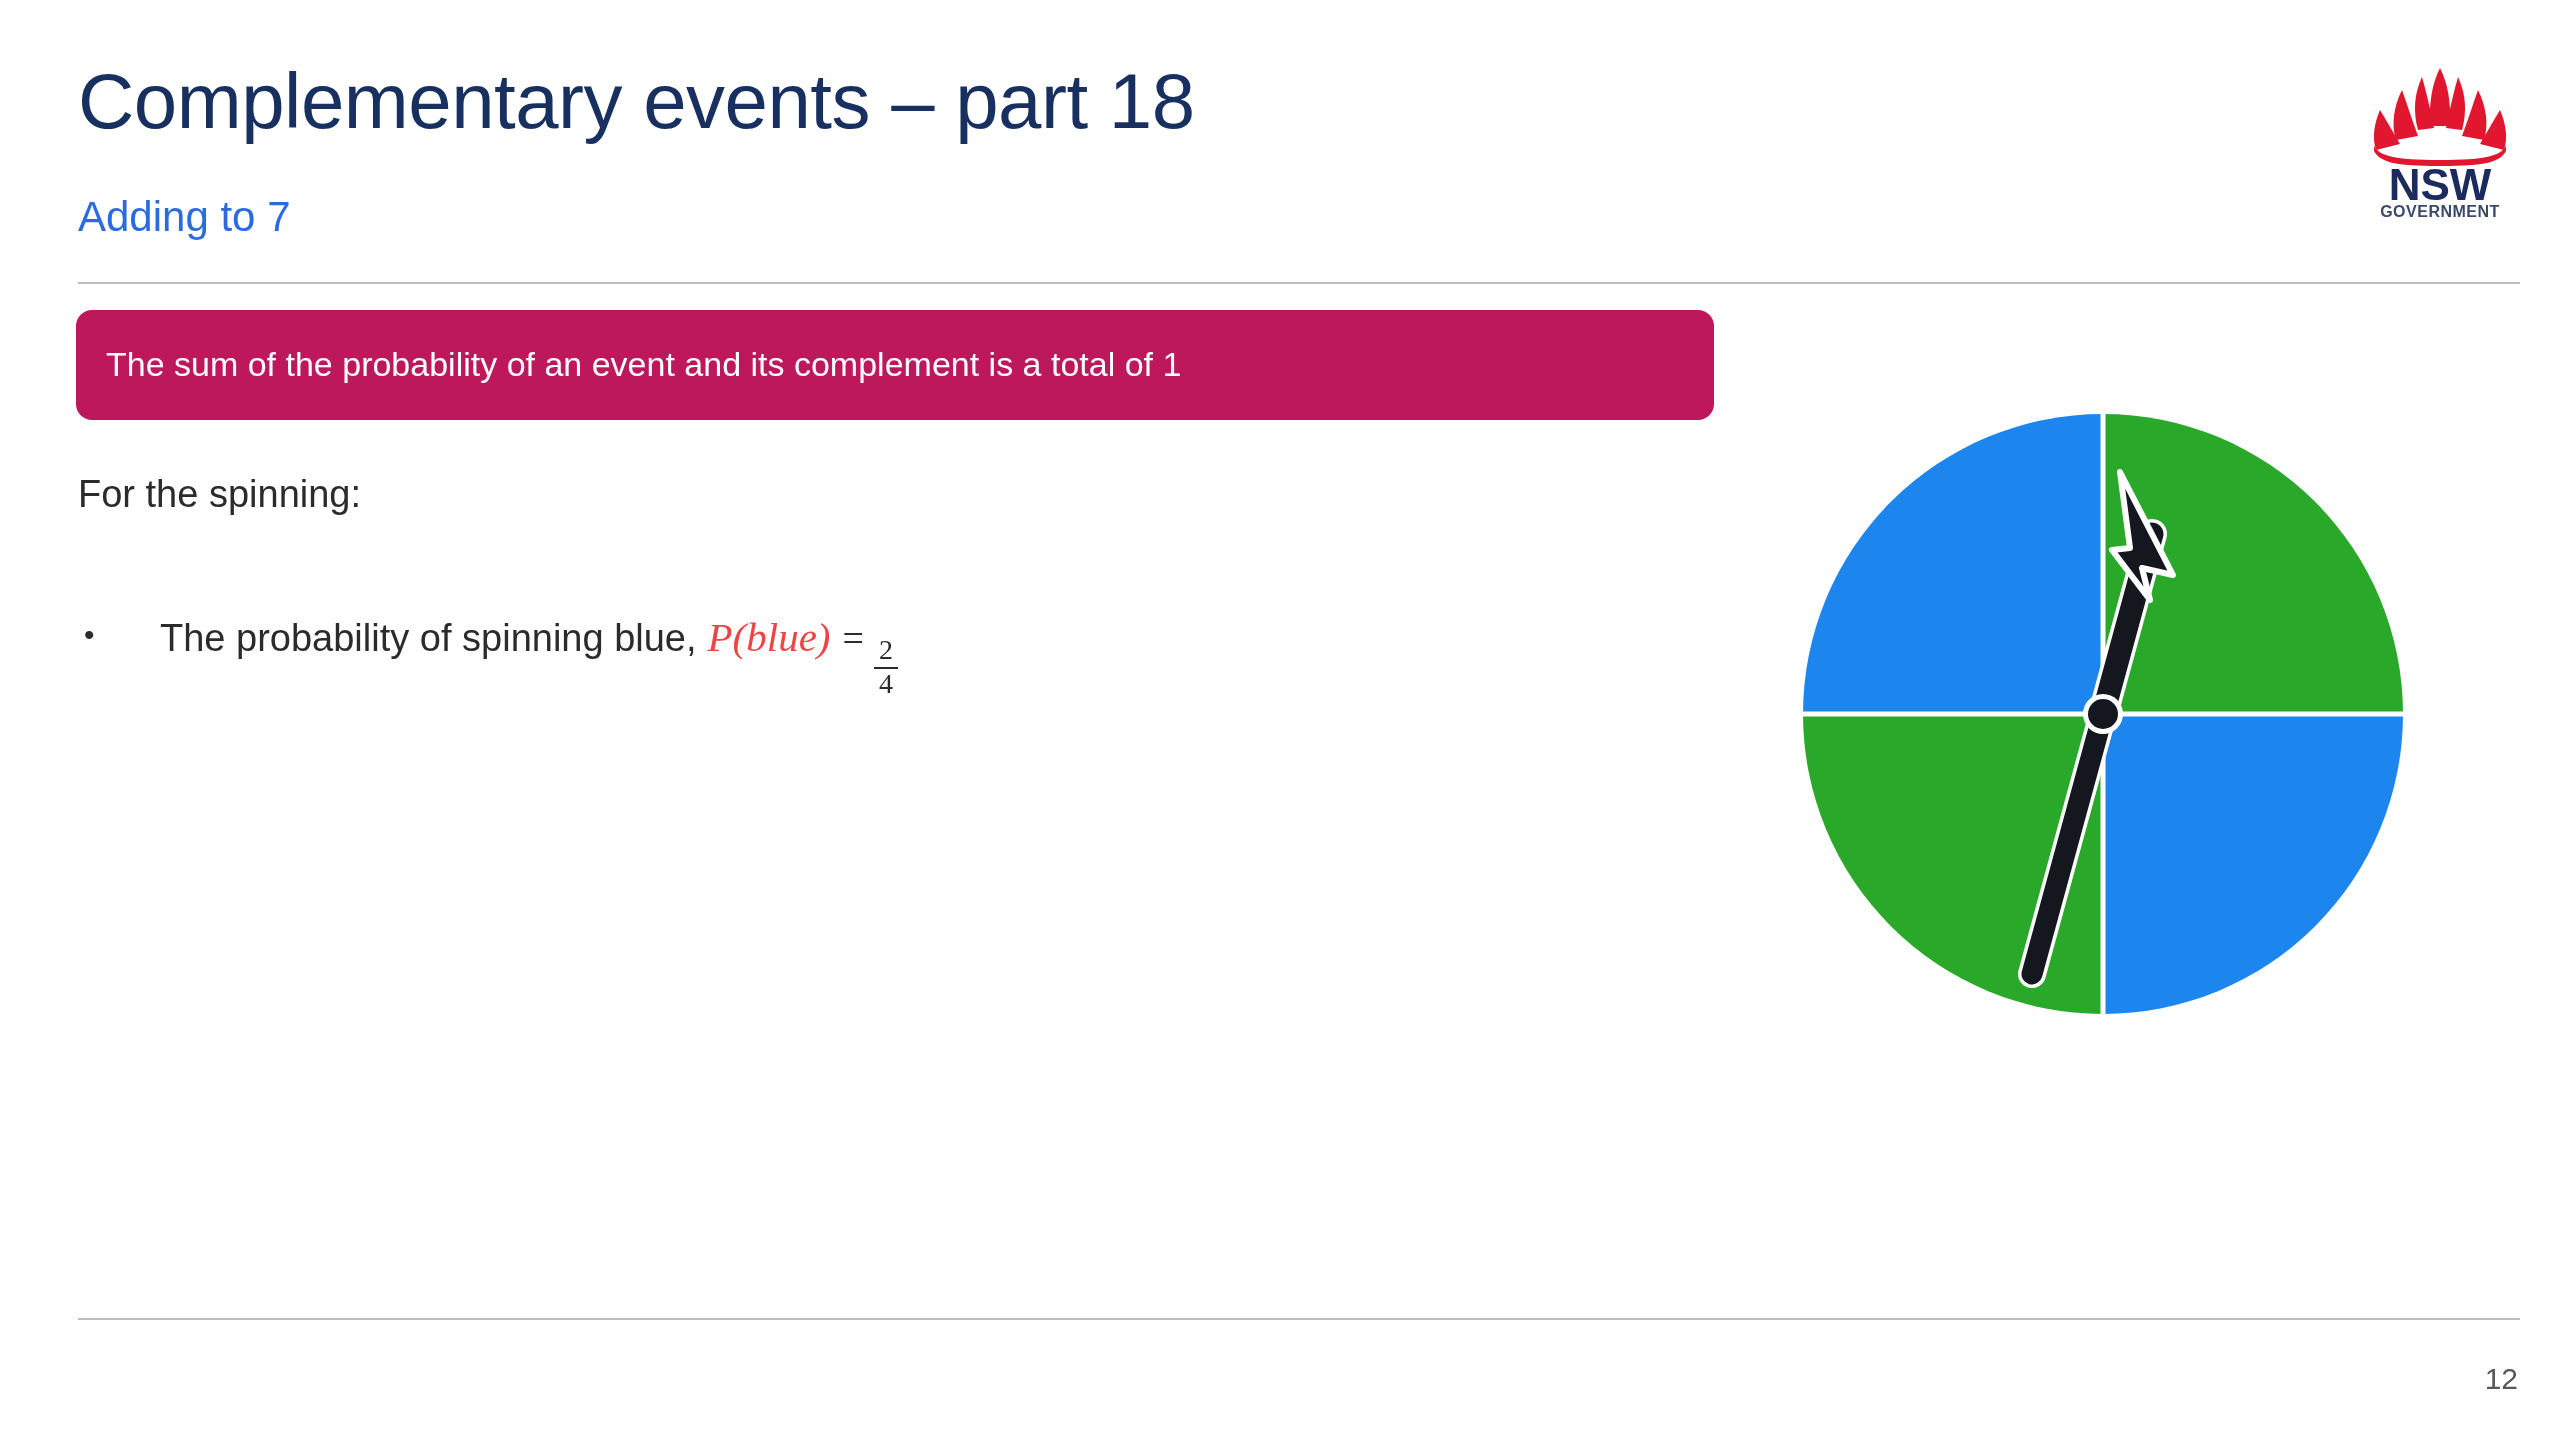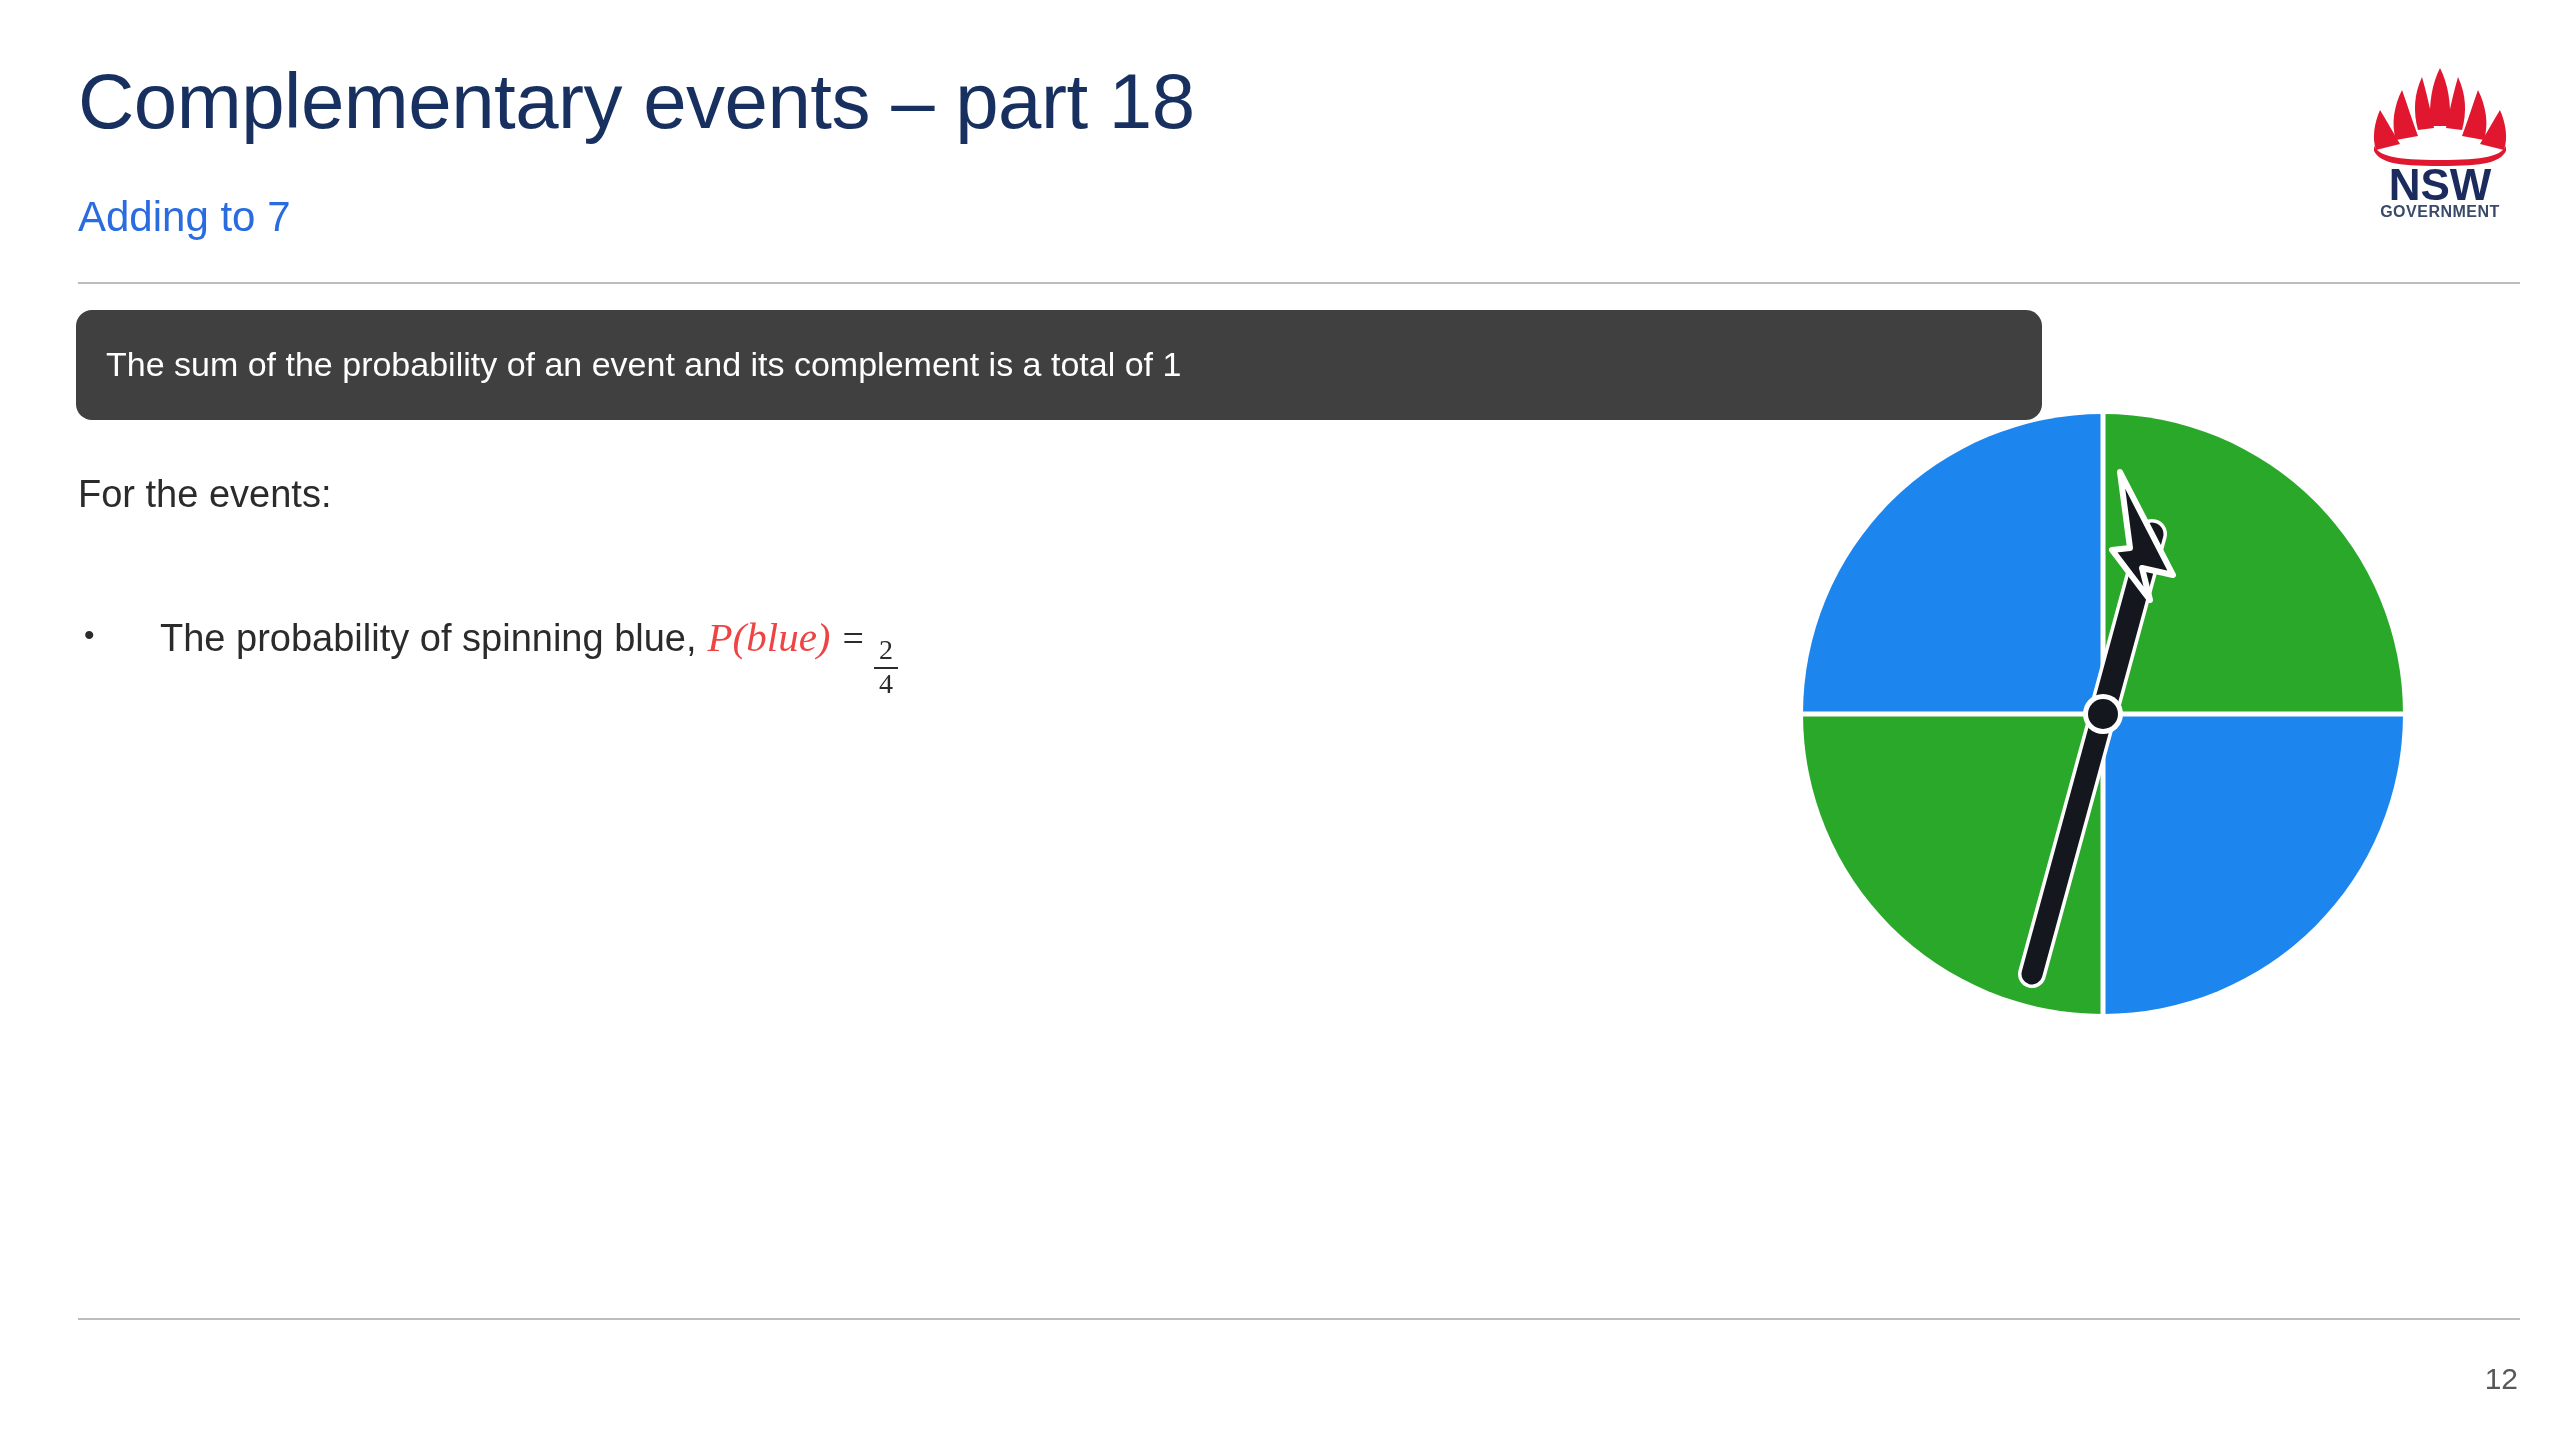--- a/index.html
+++ b/index.html
@@ -62,23 +62,23 @@
     width: 160px;
     height: 170px;
   }
   #nsw-logo svg { display: block; width: 100%; height: 100%; }
 
   
   #callout-banner {
     position: absolute;
     left: 76px;
     top: 310px;
-    width: 1966px;
+    width: 1638px;
     height: 110px;
-    background: #404040;
+    background: #be185d;
     border-radius: 16px;
     display: flex;
     align-items: center;
     padding-left: 30px;
   }
   #callout-text {
     font-size: 34px;
     line-height: 1.15;
     color: #ffffff;
     font-weight: 400;
@@ -229,21 +229,21 @@
         <text x="80" y="150" text-anchor="middle" font-family="Liberation Sans, sans-serif" font-size="44" font-weight="bold" fill="#1b2b5e">NSW</text>
         <text x="80" y="167" text-anchor="middle" font-family="Liberation Sans, sans-serif" font-size="16" font-weight="bold" letter-spacing="0.5" fill="#3a4a6b">GOVERNMENT</text>
       </g>
     </svg>
   </div>
 
   <div id="callout-banner">
     <span id="callout-text">The sum of the probability of an event and its complement is a total of 1</span>
   </div>
 
-  <div id="intro-line">For the events:</div>
+  <div id="intro-line">For the spinning:</div>
 
   <div id="bullet-list">
     <div class="bullet-row">
       <span class="bullet-marker">•</span>
       <span class="bullet-body">
         <span class="bullet-label">The probability of spinning blue,</span>
         <span class="math">P(blue)</span>
         <span class="math-op">=</span>
         <span class="frac">
           <span class="num">2</span>

